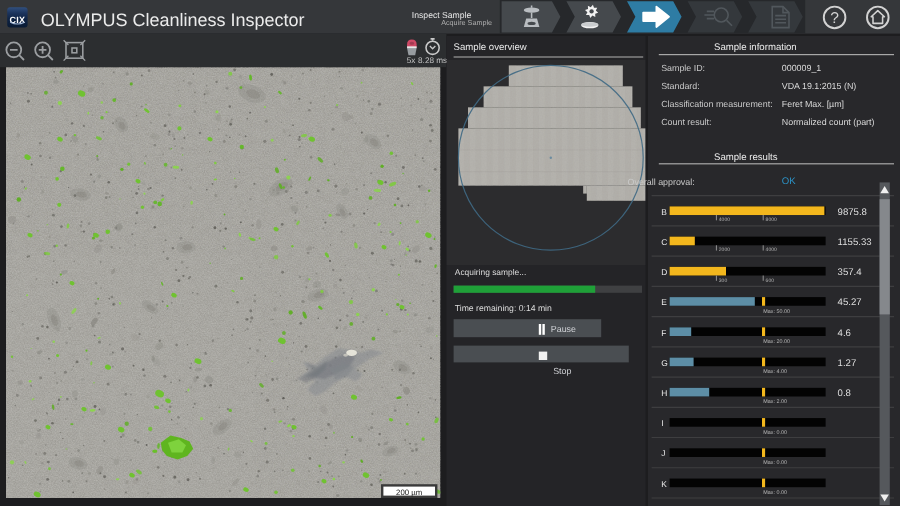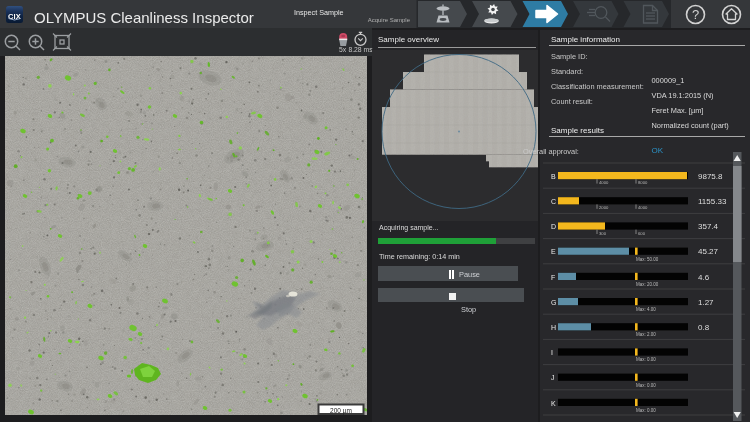--- a/index.html
+++ b/index.html
@@ -1,32 +1,32 @@
 <!DOCTYPE html>
 <html><head><meta charset="utf-8"><title>CIX</title><style>
 html,body{margin:0;padding:0;width:750px;height:422px;background:#1d1d1f;overflow:hidden;font-family:"Liberation Sans",sans-serif;}
 .abs{position:absolute;}
 .lbl{position:absolute;font-size:7.4px;color:#c9c9c9;}
-.val{position:absolute;font-size:7.4px;color:#dadada;margin-top:24px;}
-.hdr{position:absolute;font-size:8px;color:#ececec;}
+.val{position:absolute;font-size:7.4px;color:#dadada;}
+.hdr{position:absolute;font-size:8px;color:#ececec;margin-left:44px;}
 </style></head>
 <body>
 <div class="abs" style="left:0;top:0;width:750px;height:28px;background:#35373a"></div>
 <div class="abs" style="left:0;top:28px;width:372px;height:28px;background:#2c2e30"></div>
 <div class="abs" style="left:372px;top:30px;width:165.5px;height:392px;background:#242427"></div>
 <div class="abs" style="left:540px;top:30px;width:210px;height:392px;background:#28282b"></div>
 
 <div class="abs" style="left:6px;top:6px;width:17px;height:17px;border-radius:2.5px;background:linear-gradient(#31507f 0%,#1b335c 30%,#0e2344 60%,#091a33 100%);overflow:hidden">
 <div style="position:absolute;left:0;top:6px;width:17px;text-align:center;font-size:7.5px;font-weight:bold;color:#fff;letter-spacing:0.2px">CIX</div>
 <svg width="17" height="17" style="position:absolute;left:0;top:0">
       <path d="M2.5 12.5 Q8.5 15.5 14.5 12.5" stroke="#9fb4d4" stroke-width="0.9" fill="none"></path>
     </svg>
 </div>
 <div class="abs" style="left:34px;top:8.5px;font-size:15px;color:#ebebeb">OLYMPUS Cleanliness Inspector</div>
-<div class="abs" style="left:294px;top:7.5px;width:120px;text-align:left;font-size:7.2px;color:#e8e8e8">Inspect Sample</div>
+<div class="abs" style="left:308px;top:7.5px;width:120px;text-align:center;font-size:7.2px;color:#e8e8e8">Inspect Sample</div>
 <div class="abs" style="left:290px;top:16.5px;width:120px;text-align:right;font-size:6px;color:#b0b0b0">Acquire Sample</div>
 <svg class="abs" style="left:0;top:0" width="750" height="28" viewBox="0 0 750 28">
     <rect x="416.5" y="0" width="254.5" height="28" fill="#26282b"></rect>
     <path d="M418.0,1 L460.0,1 L467.0,14 L460.0,27 L418.0,27 Z" fill="#45494d"></path>
     <path d="M472.0,1 L510.5,1 L517.5,14 L510.5,27 L472.0,27 L479.0,14 Z" fill="#45494d"></path>
     <path d="M522.5,1 L561.0,1 L568.0,14 L561.0,27 L522.5,27 L529.5,14 Z" fill="#2e7ca4"></path>
     <path d="M573.0,1 L611.5,1 L618.5,14 L611.5,27 L573.0,27 L580.0,14 Z" fill="#34383c"></path>
     <path d="M623.5,1 L662.0,1 L669.0,14 L662.0,27 L623.5,27 L630.5,14 Z" fill="#34383c"></path>
     <g stroke="#b9bdc1" fill="none" stroke-width="1.3">
 <ellipse cx="443" cy="8.5" rx="6.5" ry="2.2" fill="#b9bdc1" stroke="none"></ellipse>
@@ -1143,21 +1143,21 @@
         <line x1="0" y1="93" x2="166" y2="93"></line>
       </g>
     </g>
     <circle cx="87" cy="81.5" r="77" fill="none" stroke="#3f6984" stroke-width="1" opacity="0.9"></circle>
     <circle cx="87" cy="81.5" r="1" fill="#6b8ba0"></circle>
   </svg>
 <div class="abs" style="left:379px;top:223.5px;font-size:7px;color:#dcdcdc">Acquiring sample...</div>
 <div class="abs" style="left:378px;top:238px;width:157px;height:6px;background:#3f4042"></div>
 <div class="abs" style="left:378px;top:238px;width:118px;height:6px;background:#1fa038"></div>
 <div class="abs" style="left:379px;top:252.3px;font-size:7.2px;color:#dcdcdc">Time remaining: 0:14 min</div>
-<div class="abs" style="left:378px;top:266px;width:140px;height:14.5px;background:#4a4e52">
+<div class="abs" style="left:378px;top:266px;width:123px;height:14.5px;background:#4a4e52">
 <div class="abs" style="left:71px;top:3.8px;width:1.9px;height:9.2px;background:#fff"></div>
 <div class="abs" style="left:74.2px;top:3.8px;width:1.9px;height:9.2px;background:#fff"></div>
 <div class="abs" style="left:81px;top:4px;font-size:7.4px;color:#cfd1d5">Pause</div>
 </div>
 <div class="abs" style="left:378px;top:287.5px;width:146px;height:14.5px;background:#4a4e52">
 <div class="abs" style="left:71px;top:5px;width:7.4px;height:7.2px;background:#f2f2f2"></div>
 <div class="abs" style="left:83px;top:17px;font-size:7.4px;color:#cfd1d5">Stop</div>
 </div>
 
 <div class="hdr" style="left:551px;top:35px">Sample information</div>

